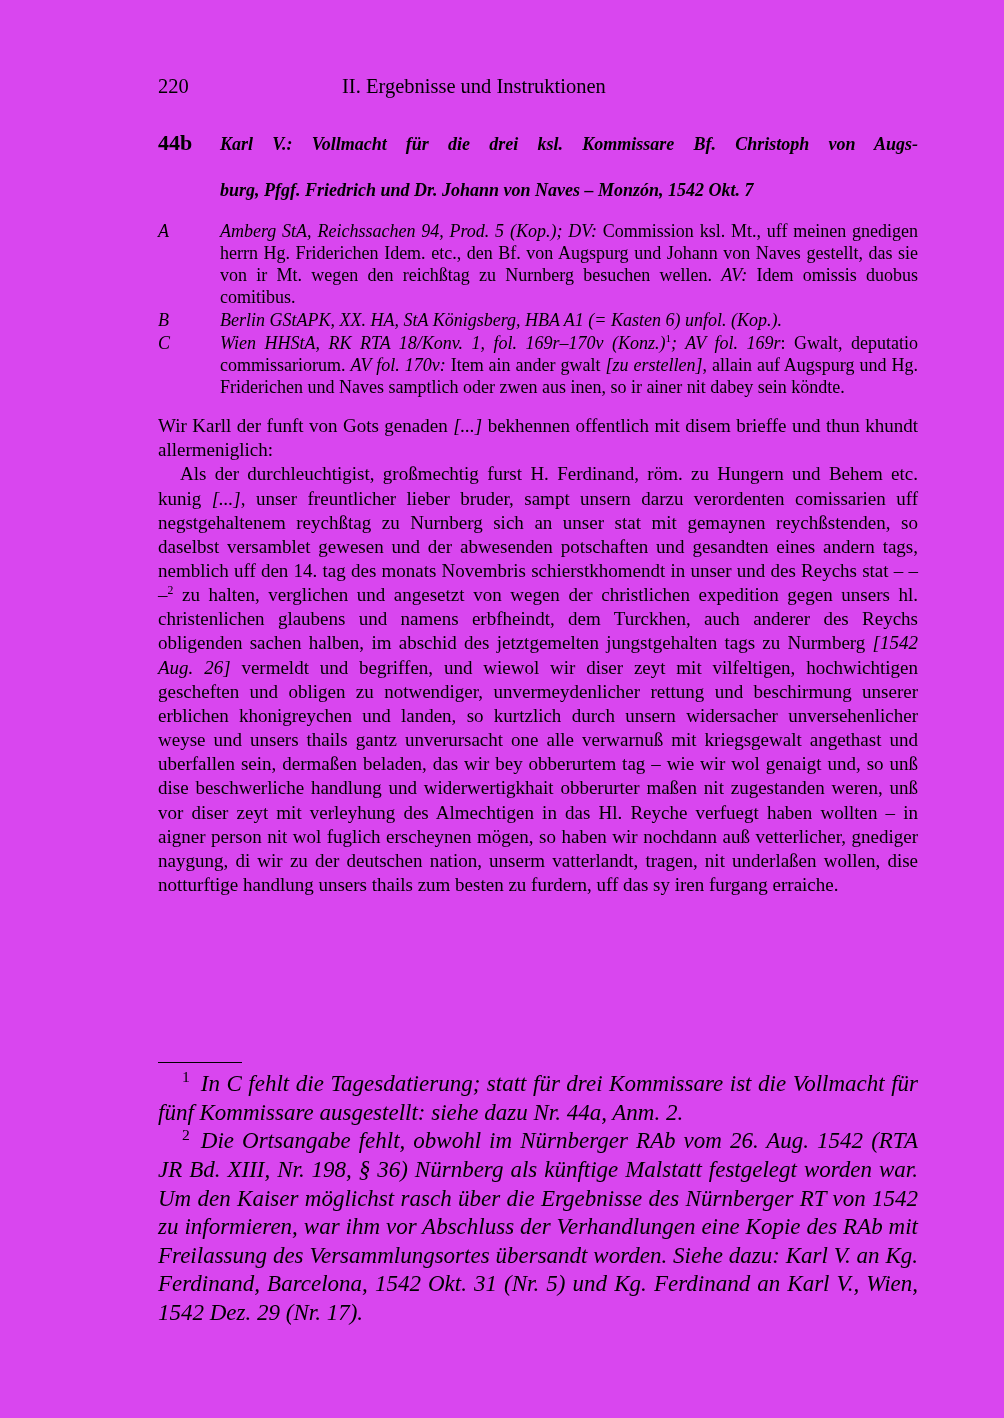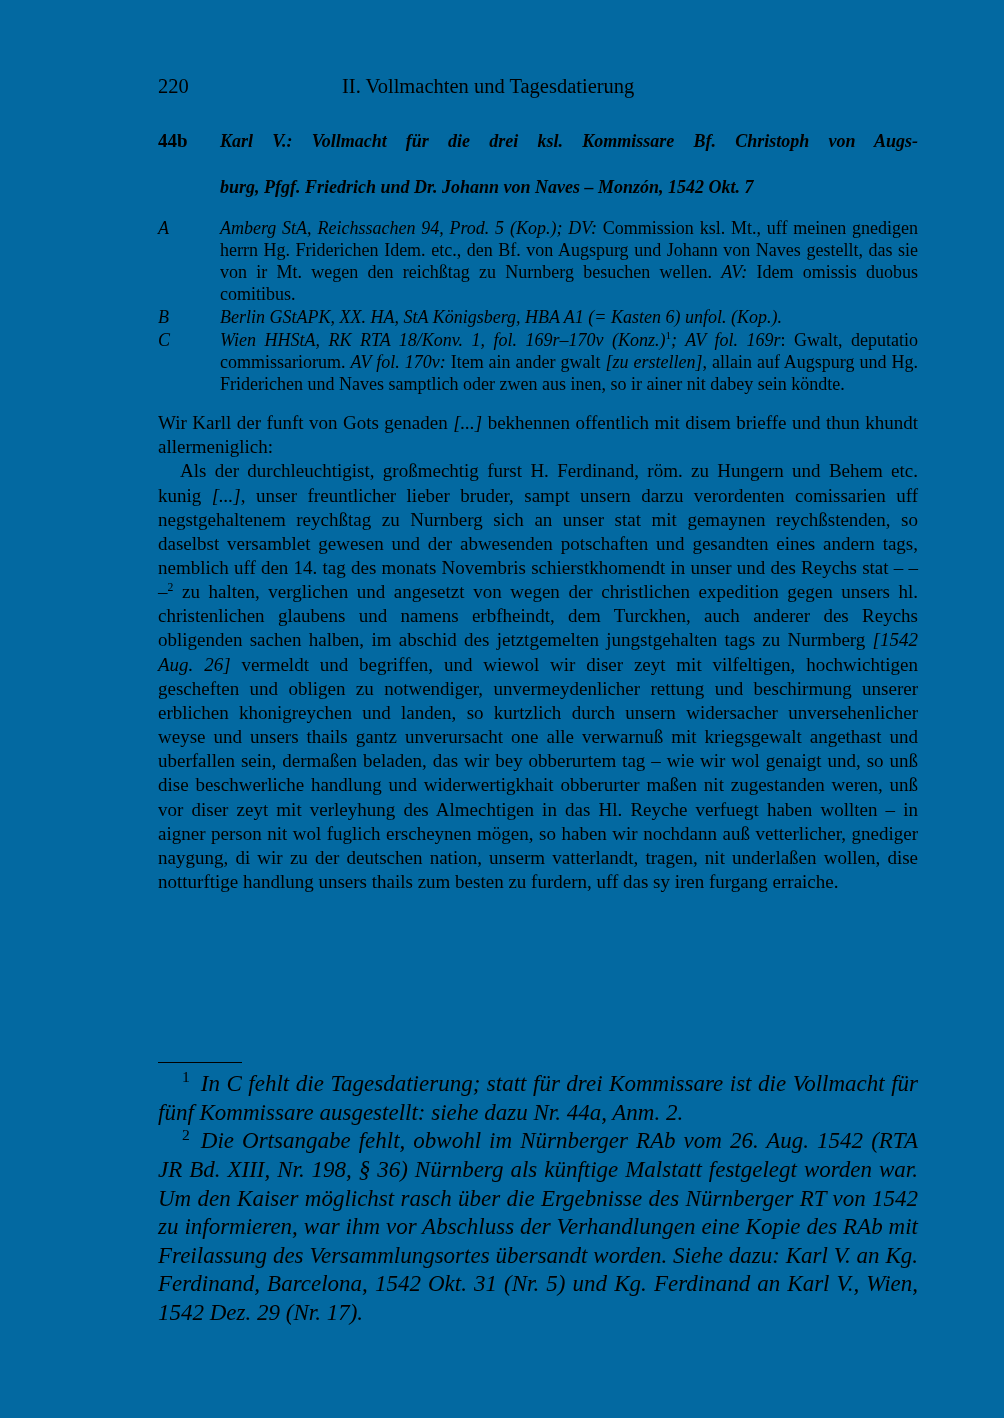--- a/index.html
+++ b/index.html
@@ -8,21 +8,21 @@
     background: #ffffff;
   }
   body {
     font-family: "Liberation Serif", "DejaVu Serif", serif;
     color: #000000;
   }
   .page {
     position: relative;
     width: 1004px;
     height: 1418px;
-    background: #0369a1;
+    background: #d946ef;
     box-sizing: border-box;
     overflow: hidden;
   }
   .content {
     position: absolute;
     left: 158px;
     top: 74px;
     width: 760px;
   }
 
@@ -47,21 +47,21 @@
 
   
   .doc-title {
     display: flex;
     align-items: baseline;
     margin-bottom: 18px;
   }
   .doc-number {
     flex: 0 0 62px;
     font-weight: bold;
-    font-size: 19px;
+    font-size: 22px;
     line-height: 1.28;
     font-family: Liberation Serif, serif;
   }
   .doc-title-text {
     flex: 1 1 auto;
     font-weight: bold;
     font-style: italic;
     font-size: 18px;
     line-height: 1.28;
     text-align: justify;
@@ -162,21 +162,21 @@
 </style>
 </head>
 <body>
 
 <div class="page">
 
   <div class="content">
 
     <div class="running-head">
       <span class="folio">220</span>
-      <span class="head-title">II. Vollmachten und Tagesdatierung</span>
+      <span class="head-title">II. Ergebnisse und Instruktionen</span>
     </div>
 
     <div class="doc-title">
       <span class="doc-number">44b</span>
       <span class="doc-title-text">
         <span class="ln j">Karl V.: Vollmacht für die drei ksl. Kommissare Bf. Christoph von Augs-</span>
         <span class="ln">burg, Pfgf. Friedrich und Dr. Johann von Naves – Monzón, 1542 Okt. 7</span>
       </span>
     </div>
 

